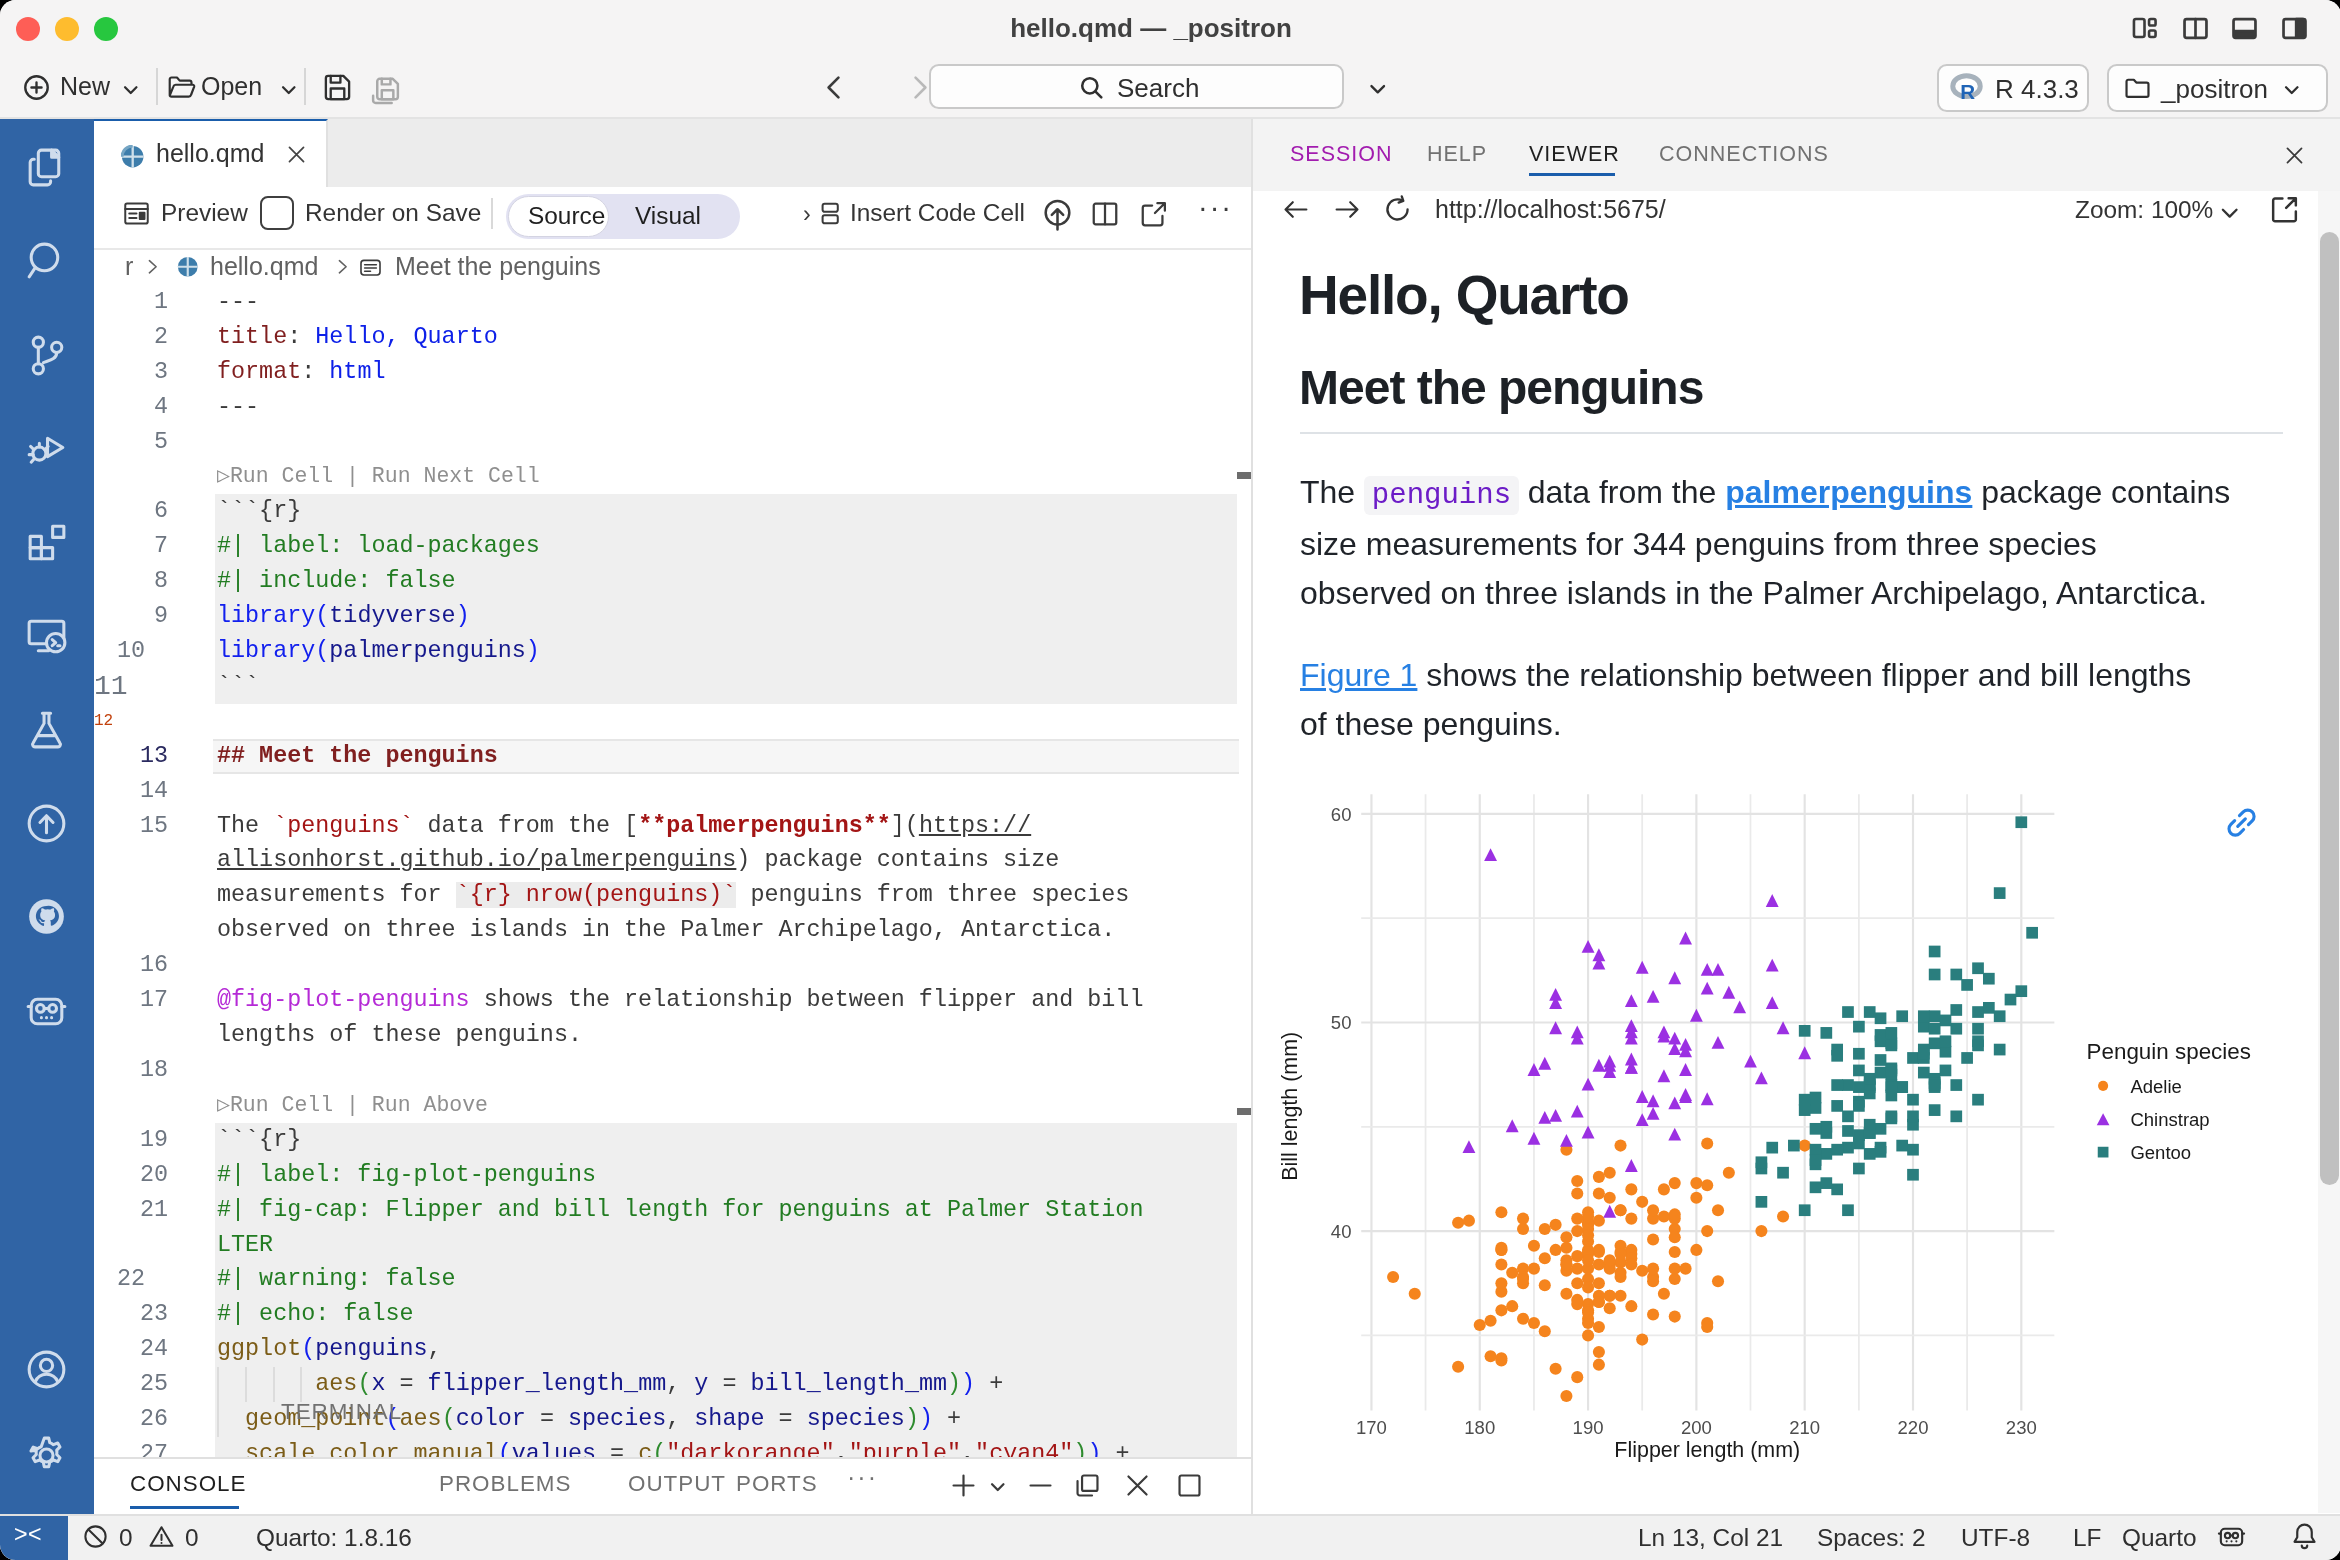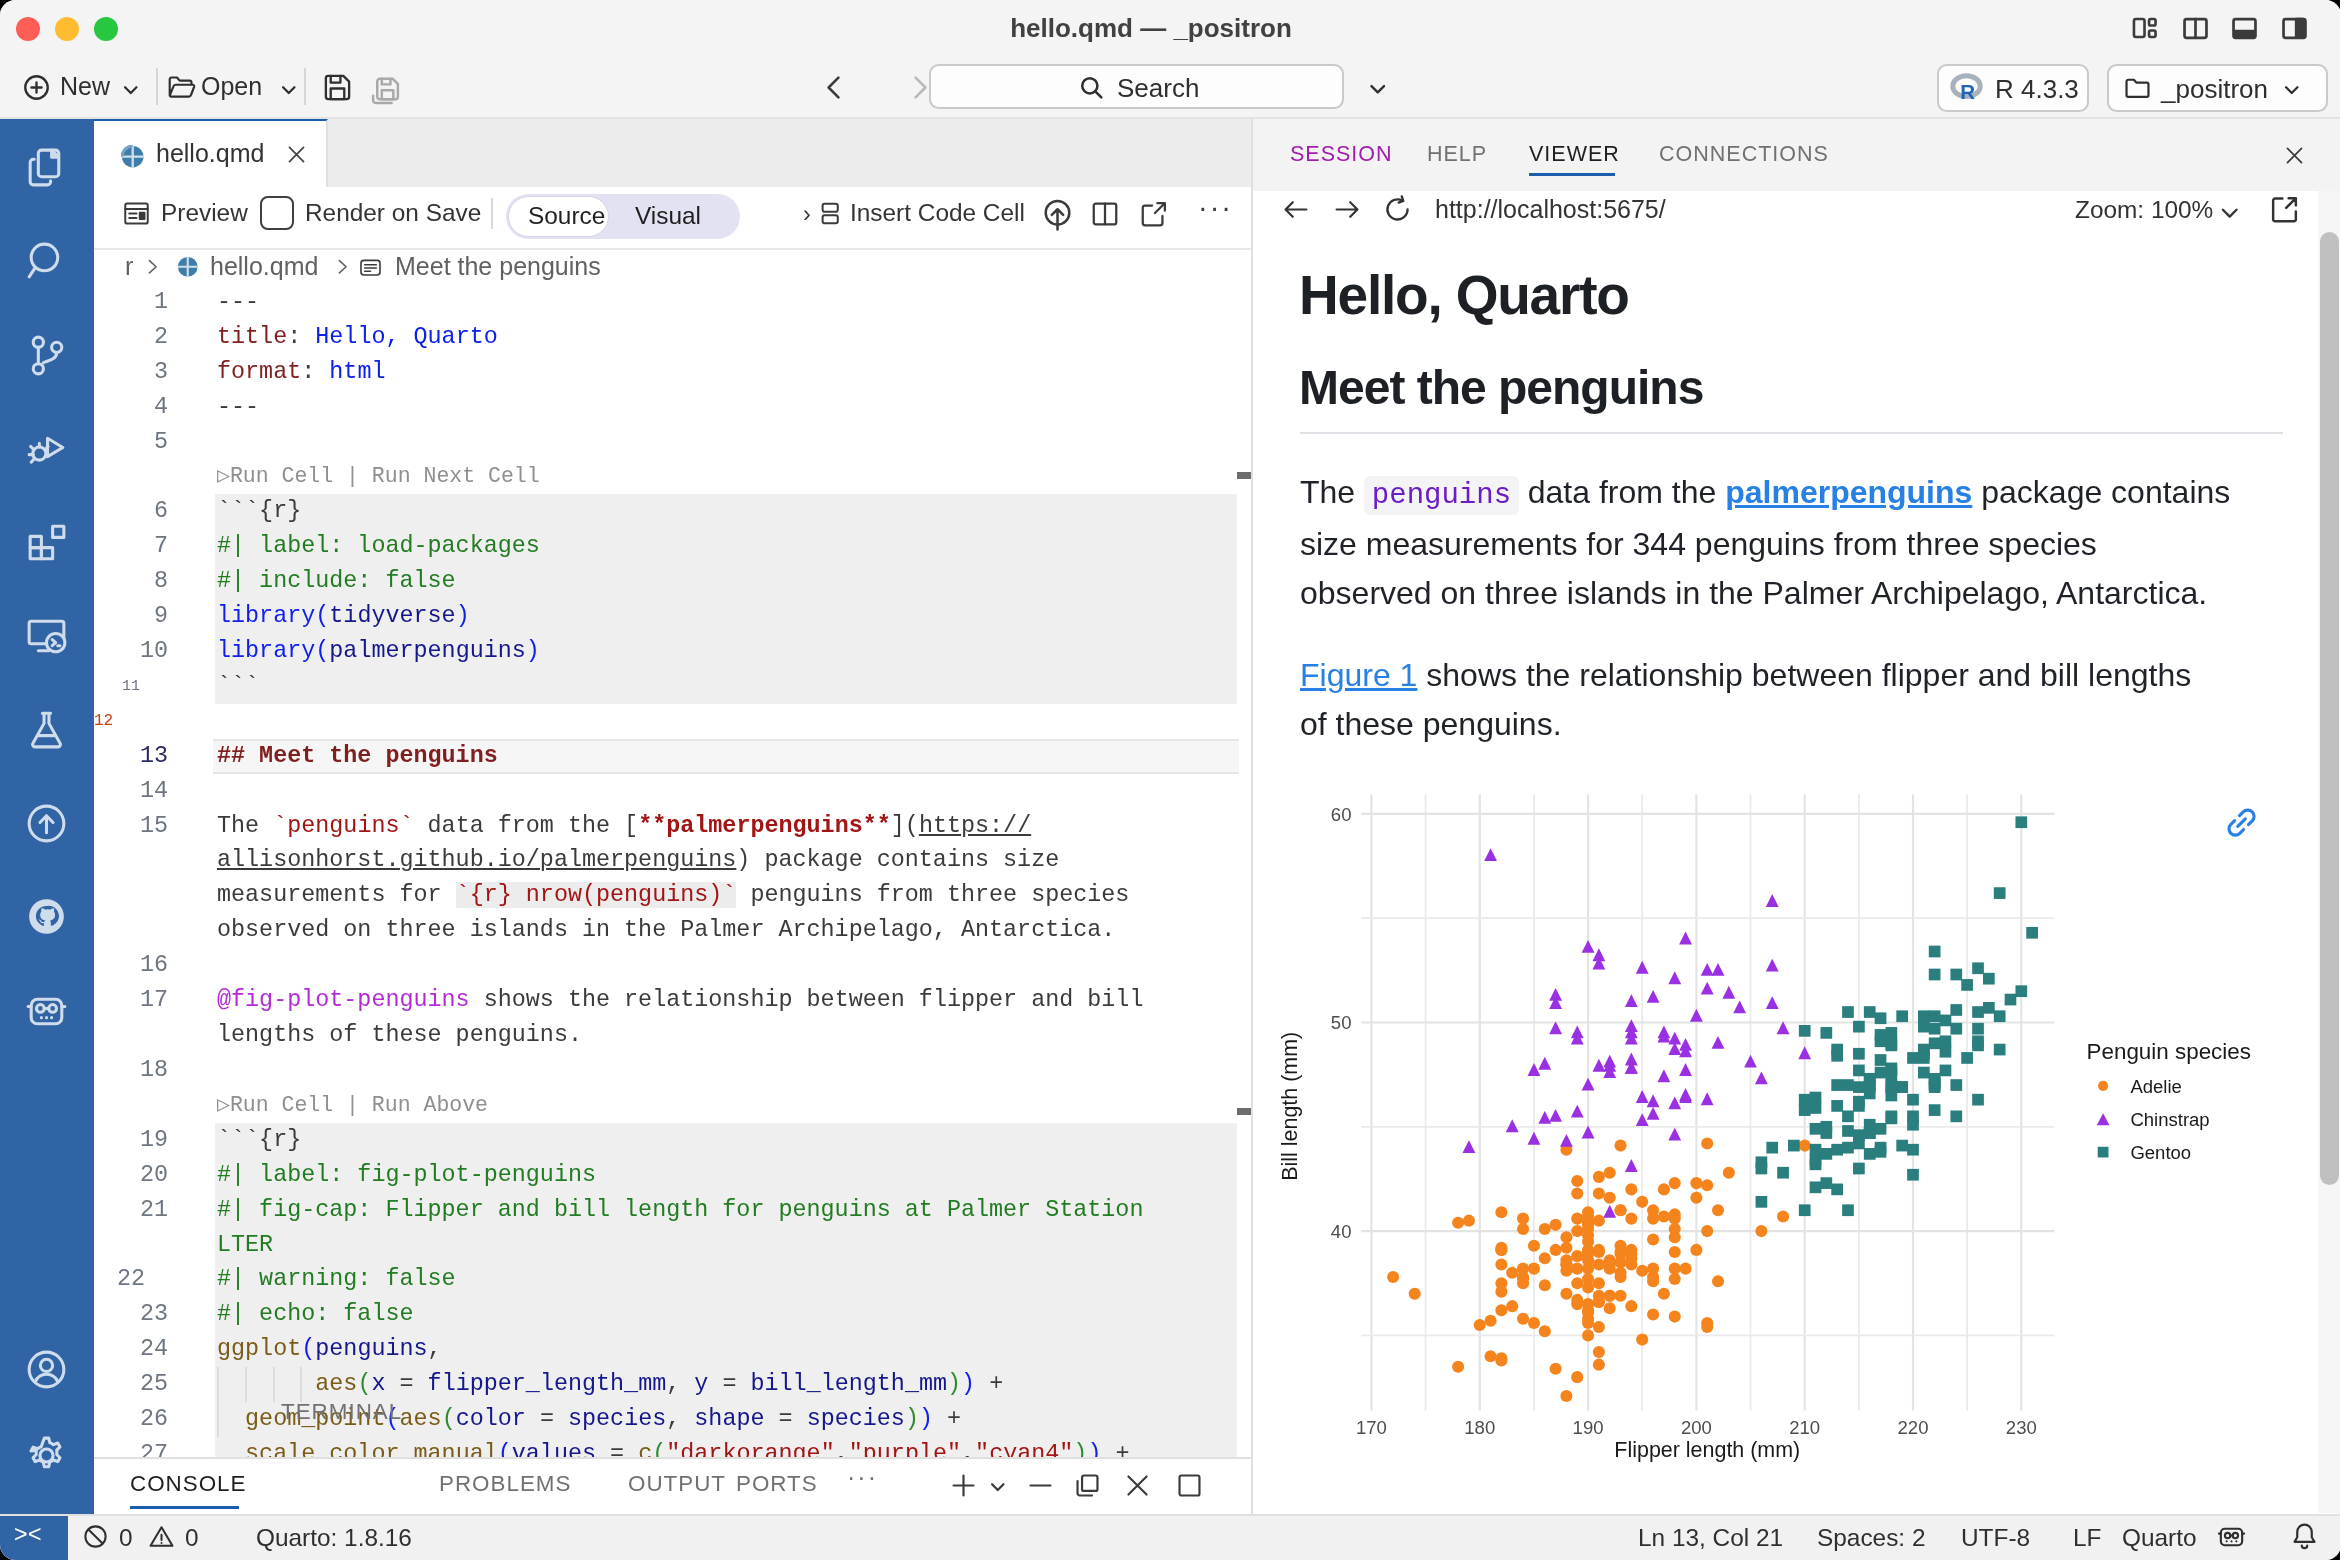--- a/index.html
+++ b/index.html
@@ -234,23 +234,23 @@
 <div class="a mono" style="left:94px;top:425px;width:74px;height:35px;line-height:35px;text-align:right;color:#6e7681;font-size:23.4px">5</div>
 <div class="a mono" style="left:217px;top:459px;height:35px;line-height:35px;font-size:21.5px;white-space:pre"><span class="lens">▷Run Cell | Run Next Cell</span></div>
 <div class="a mono" style="left:94px;top:494px;width:74px;height:35px;line-height:35px;text-align:right;color:#6e7681;font-size:23.4px">6</div>
 <div class="a mono" style="left:217px;top:494px;height:35px;line-height:35px;font-size:23.4px;white-space:pre"><span style="color:#3b3b3b">```{r}</span></div>
 <div class="a mono" style="left:94px;top:529px;width:74px;height:35px;line-height:35px;text-align:right;color:#6e7681;font-size:23.4px">7</div>
 <div class="a mono" style="left:217px;top:529px;height:35px;line-height:35px;font-size:23.4px;white-space:pre"><span style="color:#227c22">#| label: load-packages</span></div>
 <div class="a mono" style="left:94px;top:564px;width:74px;height:35px;line-height:35px;text-align:right;color:#6e7681;font-size:23.4px">8</div>
 <div class="a mono" style="left:217px;top:564px;height:35px;line-height:35px;font-size:23.4px;white-space:pre"><span style="color:#227c22">#| include: false</span></div>
 <div class="a mono" style="left:94px;top:599px;width:74px;height:35px;line-height:35px;text-align:right;color:#6e7681;font-size:23.4px">9</div>
 <div class="a mono" style="left:217px;top:599px;height:35px;line-height:35px;font-size:23.4px;white-space:pre"><span style="color:#1220ee">library</span><span style="color:#1220ee">(</span><span style="color:#15188c">tidyverse</span><span style="color:#1220ee">)</span></div>
-<div class="a mono" style="left:94px;top:634px;width:74px;height:35px;line-height:35px;text-align:right;color:#6e7681;font-size:23.4px">10</div>
+<div class="a mono" style="left:94px;top:634px;width:74px;height:35px;line-height:35px;text-align:center;color:#6e7681;font-size:23.4px">10</div>
 <div class="a mono" style="left:217px;top:634px;height:35px;line-height:35px;font-size:23.4px;white-space:pre"><span style="color:#1220ee">library</span><span style="color:#1220ee">(</span><span style="color:#15188c">palmerpenguins</span><span style="color:#1220ee">)</span></div>
-<div class="a mono" style="left:94px;top:669px;width:74px;height:35px;line-height:35px;text-align:center;color:#6e7681;font-size:15px">11</div>
+<div class="a mono" style="left:94px;top:669px;width:74px;height:35px;line-height:35px;text-align:left;color:#6e7681;font-size:28px">11</div>
 <div class="a mono" style="left:217px;top:669px;height:35px;line-height:35px;font-size:23.4px;white-space:pre"><span style="color:#3b3b3b">```</span></div>
 <div class="a mono" style="left:94px;top:704px;width:74px;height:35px;line-height:35px;text-align:left;color:#c2410c;font-size:16px">12</div>
 <div class="a mono" style="left:94px;top:739px;width:74px;height:35px;line-height:35px;text-align:right;color:#2b2b60;font-size:23.4px">13</div>
 <div class="a mono" style="left:217px;top:739px;height:35px;line-height:35px;font-size:23.4px;white-space:pre"><span style="color:#801f1f;font-weight:700">## Meet the penguins</span></div>
 <div class="a mono" style="left:94px;top:774px;width:74px;height:35px;line-height:35px;text-align:right;color:#6e7681;font-size:23.4px">14</div>
 <div class="a mono" style="left:94px;top:809px;width:74px;height:35px;line-height:35px;text-align:right;color:#6e7681;font-size:23.4px">15</div>
 <div class="a mono" style="left:217px;top:809px;height:35px;line-height:35px;font-size:23.4px;white-space:pre"><span style="color:#3b3b3b">The </span><span style="color:#a31515">`penguins`</span><span style="color:#3b3b3b"> data from the [</span><span style="color:#a31515;font-weight:700">**palmerpenguins**</span><span style="color:#3b3b3b">](</span><span style="color:#3b3b3b;text-decoration:underline">https://</span></div>
 <div class="a mono" style="left:217px;top:878px;height:35px;line-height:35px;font-size:23.4px;white-space:pre"><span style="color:#3b3b3b">measurements for </span><span style="color:#a31515;background:#ececec">`{r} nrow(penguins)`</span><span style="color:#3b3b3b"> penguins from three species</span></div>
 <div class="a mono" style="left:217px;top:843px;height:35px;line-height:35px;font-size:23.4px;white-space:pre"><span style="color:#3b3b3b;text-decoration:underline">allisonhorst.github.io/palmerpenguins</span><span style="color:#3b3b3b">) package contains size</span></div>
 <div class="a mono" style="left:217px;top:913px;height:35px;line-height:35px;font-size:23.4px;white-space:pre"><span style="color:#3b3b3b">observed on three islands in the Palmer Archipelago, Antarctica.</span></div>

